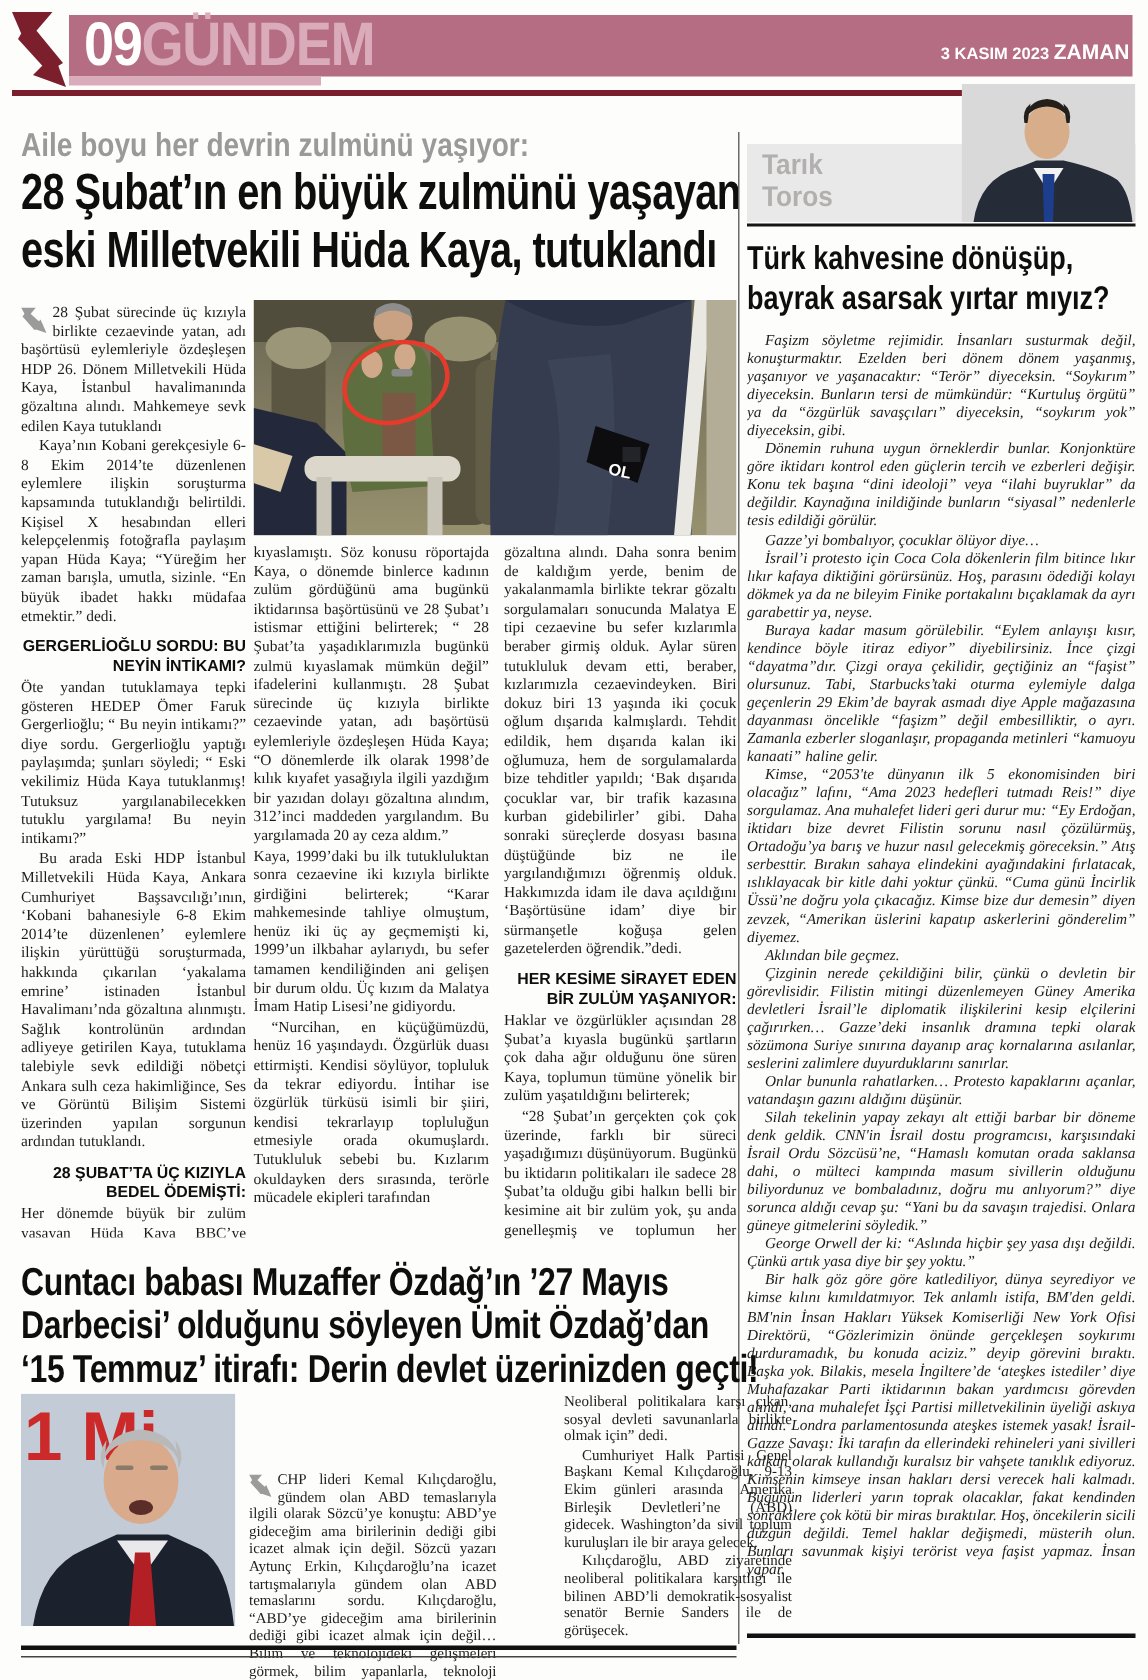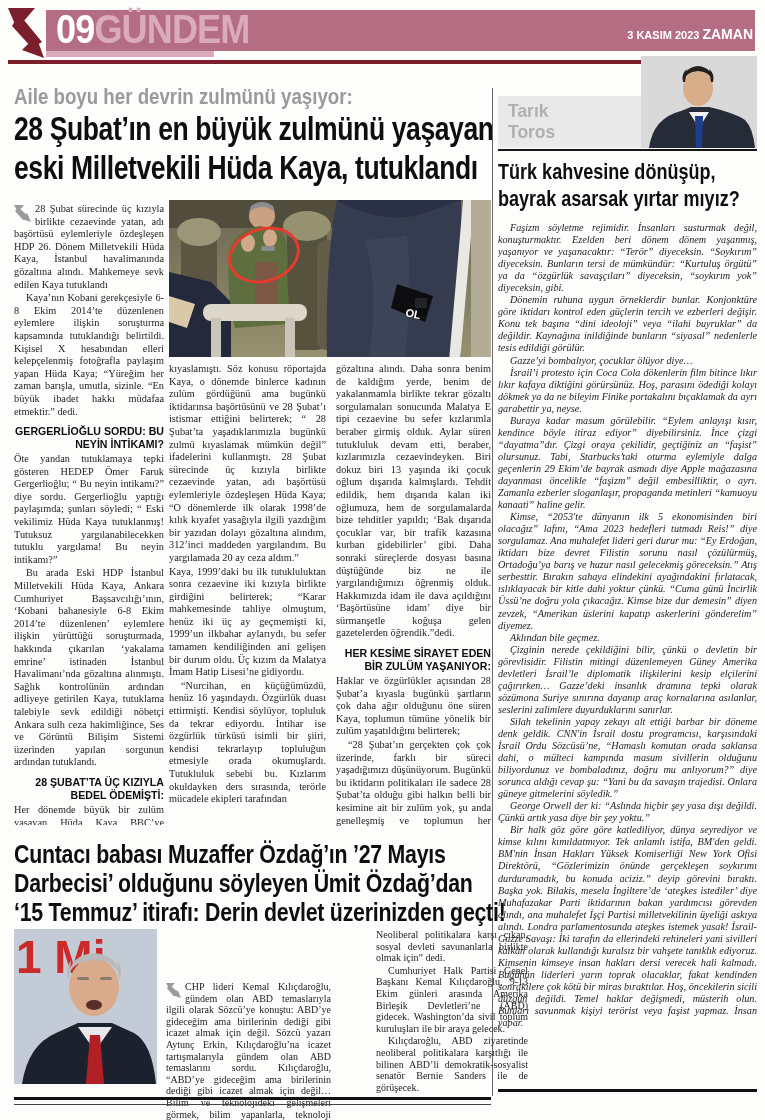--- a/index.html
+++ b/index.html
@@ -191,20 +191,21 @@
 </div>
 <div class="abs cl-body">
   <p>Faşizm söyletme rejimidir. İnsanları susturmak değil, konuşturmaktır. Ezelden beri dönem dönem yaşanmış, yaşanıyor ve yaşanacaktır: “Terör” diyeceksin. “Soykırım” diyeceksin. Bunların tersi de mümkündür: “Kurtuluş örgütü” ya da “özgürlük savaşçıları” diyeceksin, “soykırım yok” diyeceksin, gibi.</p>
   <p>Dönemin ruhuna uygun örneklerdir bunlar. Konjonktüre göre iktidarı kontrol eden güçlerin tercih ve ezberleri değişir. Konu tek başına “dini ideoloji” veya “ilahi buyruklar” da değildir. Kaynağına inildiğinde bunların “siyasal” nedenlerle tesis edildiği görülür.</p>
   <p>Gazze’yi bombalıyor, çocuklar ölüyor diye…</p>
   <p>İsrail’i protesto için Coca Cola dökenlerin film bitince lıkır lıkır kafaya diktiğini görürsünüz. Hoş, parasını ödediği kolayı dökmek ya da ne bileyim Finike portakalını bıçaklamak da ayrı garabettir ya, neyse.</p>
   <p>Buraya kadar masum görülebilir. “Eylem anlayışı kısır, kendince böyle itiraz ediyor” diyebilirsiniz. İnce çizgi “dayatma”dır. Çizgi oraya çekilidir, geçtiğiniz an “faşist” olursunuz. Tabi, Starbucks’taki oturma eylemiyle dalga geçenlerin 29 Ekim’de bayrak asmadı diye Apple mağazasına dayanması öncelikle “faşizm” değil embesilliktir, o ayrı. Zamanla ezberler sloganlaşır, propaganda metinleri “kamuoyu kanaati” haline gelir.</p>
   <p>Kimse, “2053'te dünyanın ilk 5 ekonomisinden biri olacağız” lafını, “Ama 2023 hedefleri tutmadı Reis!” diye sorgulamaz. Ana muhalefet lideri geri durur mu: “Ey Erdoğan, iktidarı bize devret Filistin sorunu nasıl çözülürmüş, Ortadoğu’ya barış ve huzur nasıl gelecekmiş göreceksin.” Atış serbesttir. Bırakın sahaya elindekini ayağındakini fırlatacak, ıslıklayacak bir kitle dahi yoktur çünkü. “Cuma günü İncirlik Üssü’ne doğru yola çıkacağız. Kimse bize dur demesin” diyen zevzek, “Amerikan üslerini kapatıp askerlerini gönderelim” diyemez.</p>
   <p>Aklından bile geçmez.</p>
   <p>Çizginin nerede çekildiğini bilir, çünkü o devletin bir görevlisidir. Filistin mitingi düzenlemeyen Güney Amerika devletleri İsrail’le diplomatik ilişkilerini kesip elçilerini çağırırken… Gazze’deki insanlık dramına tepki olarak sözümona Suriye sınırına dayanıp araç kornalarına asılanlar, seslerini zalimlere duyurduklarını sanırlar.</p>
+  <p>Onlar bununla rahatlarken… Protesto kapaklarını açanlar, vatandaşın gazını aldığını düşünür.</p>
   <p>Silah tekelinin yapay zekayı alt ettiği barbar bir döneme denk geldik. CNN'in İsrail dostu programcısı, karşısındaki İsrail Ordu Sözcüsü’ne, “Hamaslı komutan orada saklansa dahi, o mülteci kampında masum sivillerin olduğunu biliyordunuz ve bombaladınız, doğru mu anlıyorum?” diye sorunca aldığı cevap şu: “Yani bu da savaşın trajedisi. Onlara güneye gitmelerini söyledik.”</p>
   <p>George Orwell der ki: “Aslında hiçbir şey yasa dışı değildi. Çünkü artık yasa diye bir şey yoktu.”</p>
   <p>Bir halk göz göre göre katlediliyor, dünya seyrediyor ve kimse kılını kımıldatmıyor. Tek anlamlı istifa, BM'den geldi. BM'nin İnsan Hakları Yüksek Komiserliği New York Ofisi Direktörü, “Gözlerimizin önünde gerçekleşen soykırımı durduramadık, bu konuda aciziz.” deyip görevini bıraktı. Başka yok. Bilakis, mesela İngiltere’de ‘ateşkes istediler’ diye Muhafazakar Parti iktidarının bakan yardımcısı görevden alındı, ana muhalefet İşçi Partisi milletvekilinin üyeliği askıya alındı. Londra parlamentosunda ateşkes istemek yasak! İsrail-Gazze Savaşı: İki tarafın da ellerindeki rehineleri yani sivilleri kalkan olarak kullandığı kuralsız bir vahşete tanıklık ediyoruz. Kimsenin kimseye insan hakları dersi verecek hali kalmadı. Bugünün liderleri yarın toprak olacaklar, fakat kendinden sonrakilere çok kötü bir miras bıraktılar. Hoş, öncekilerin sicili düzgün değildi. Temel haklar değişmedi, müsterih olun. Bunları savunmak kişiyi terörist veya faşist yapmaz. İnsan yapar.</p>
 </div>
 <div class="abs cl-rule"></div>
 
 <div class="abs hl hl2">
   <div>Cuntacı babası Muzaffer Özdağ’ın ’27 Mayıs</div>
   <div>Darbecisi’ olduğunu söyleyen Ümit Özdağ’dan</div>
   <div>‘15 Temmuz’ itirafı: Derin devlet üzerinizden geçti!</div>

